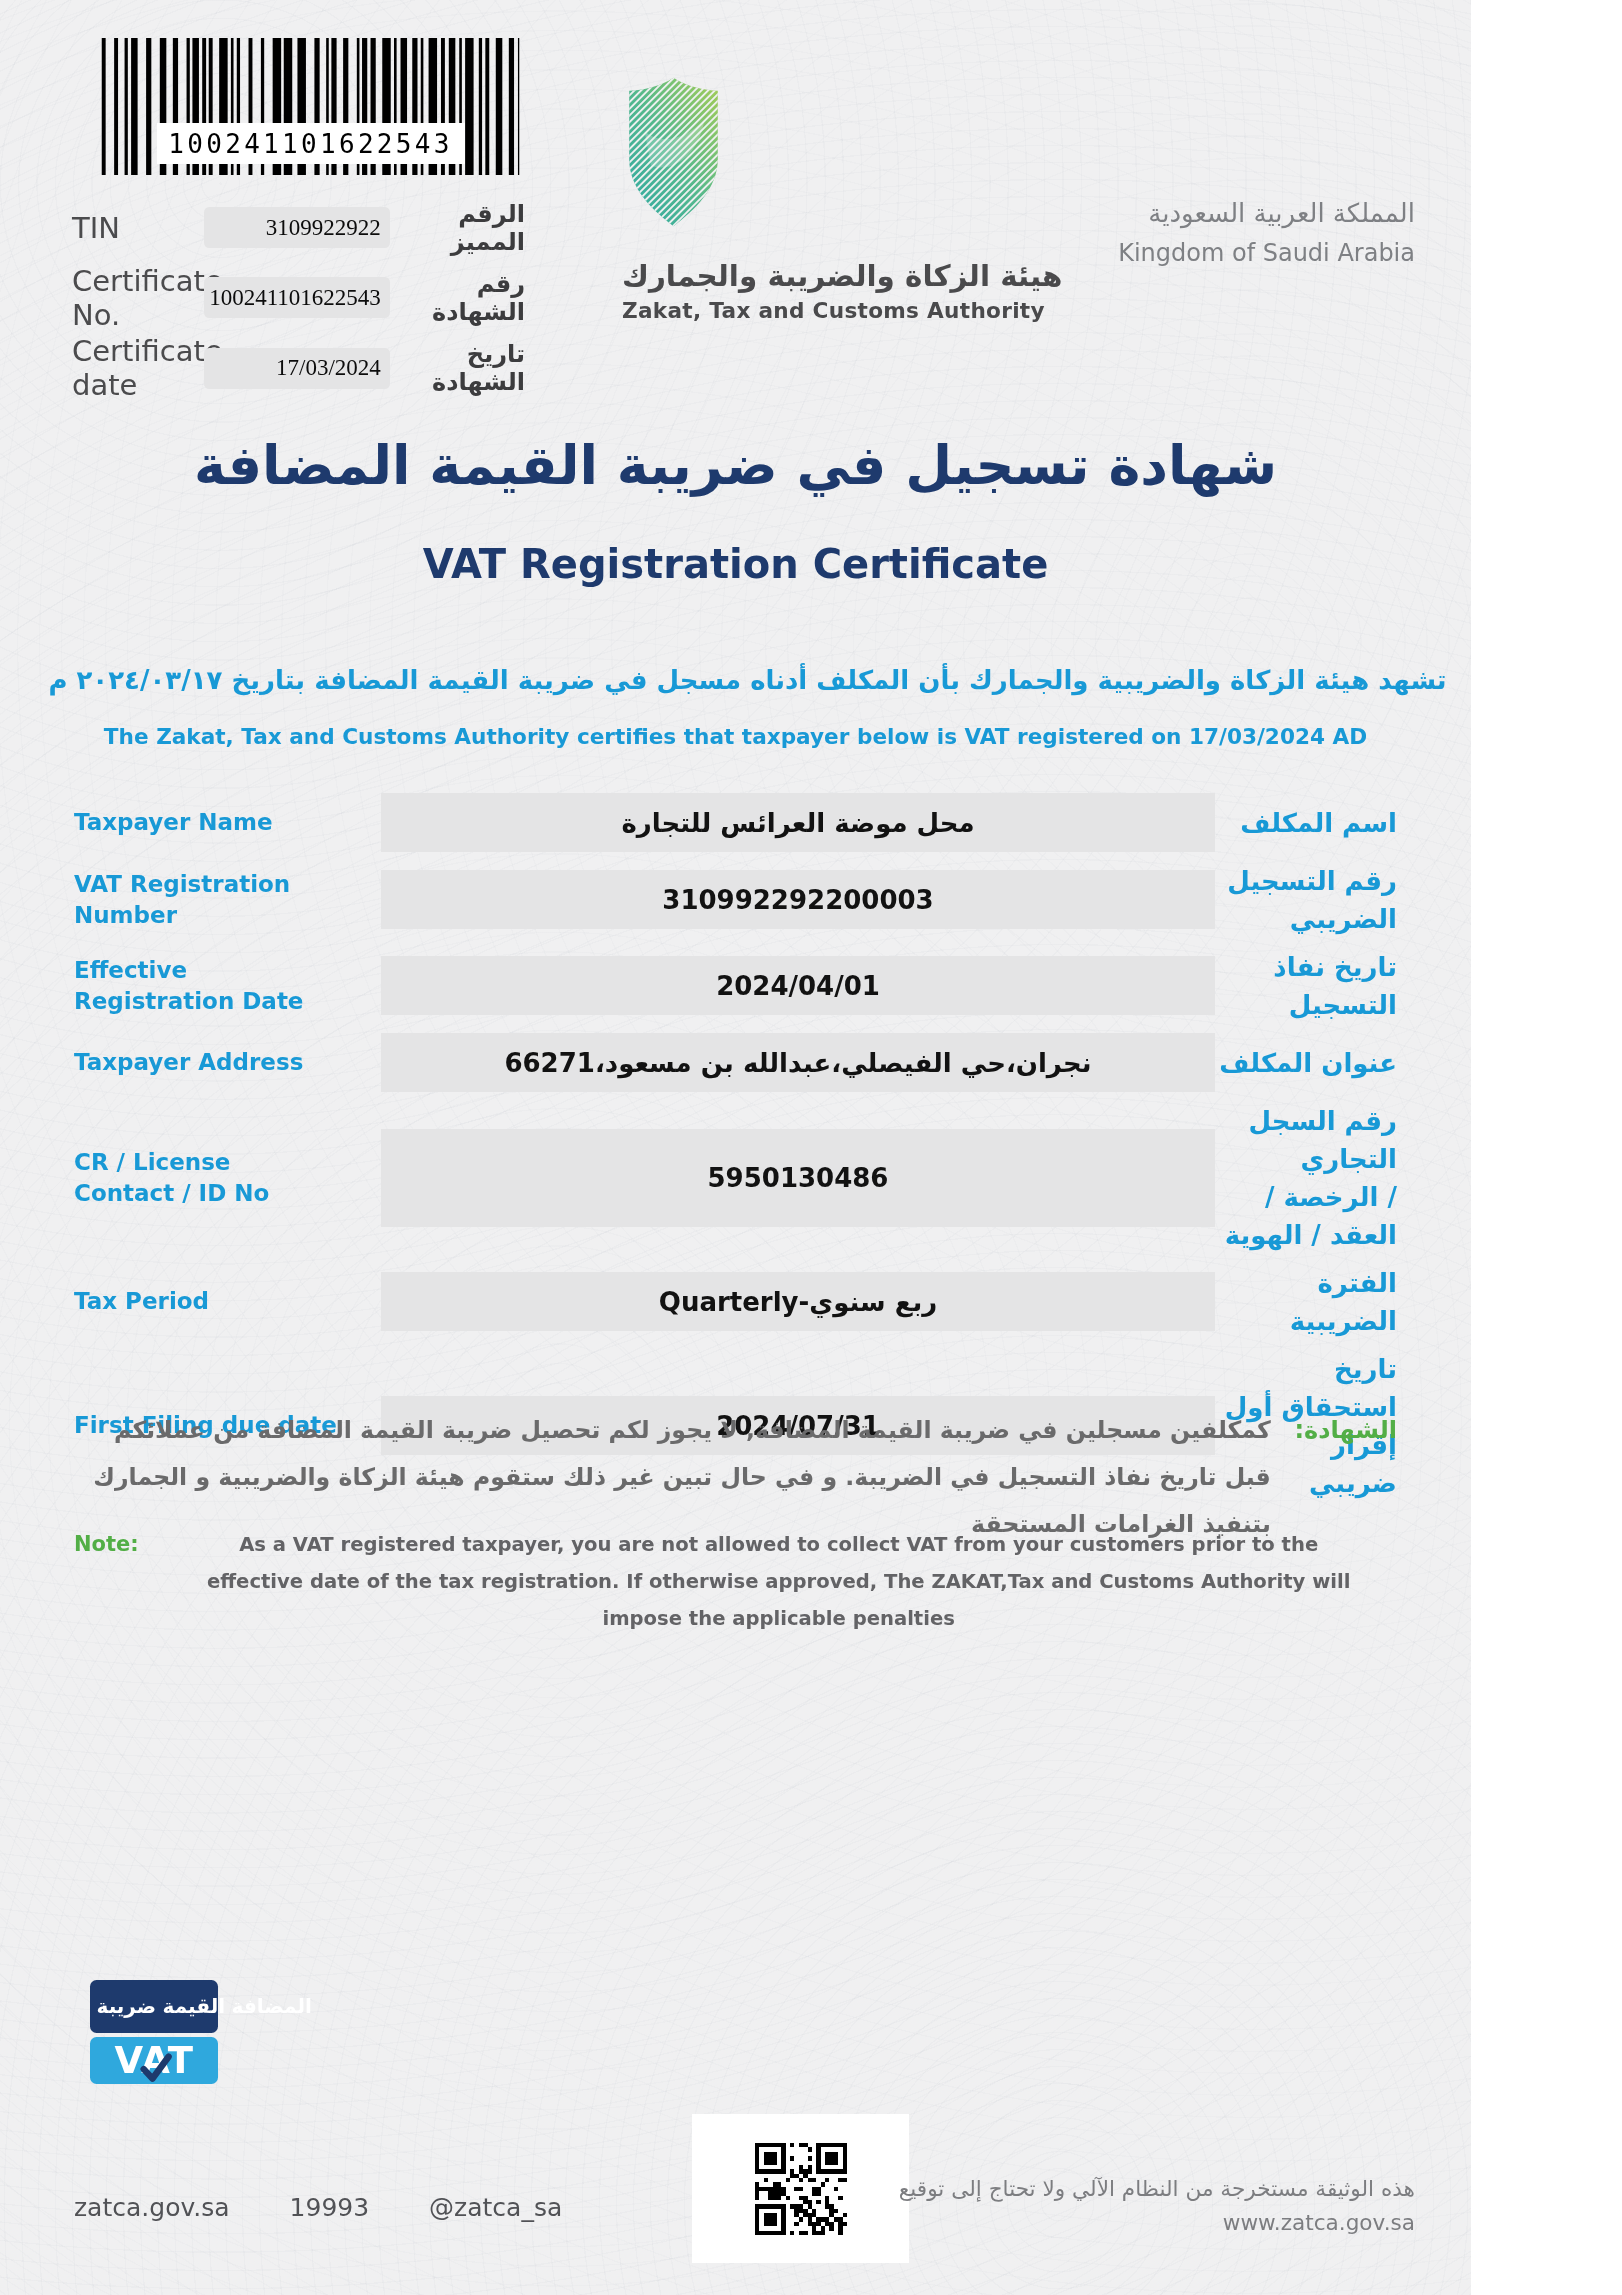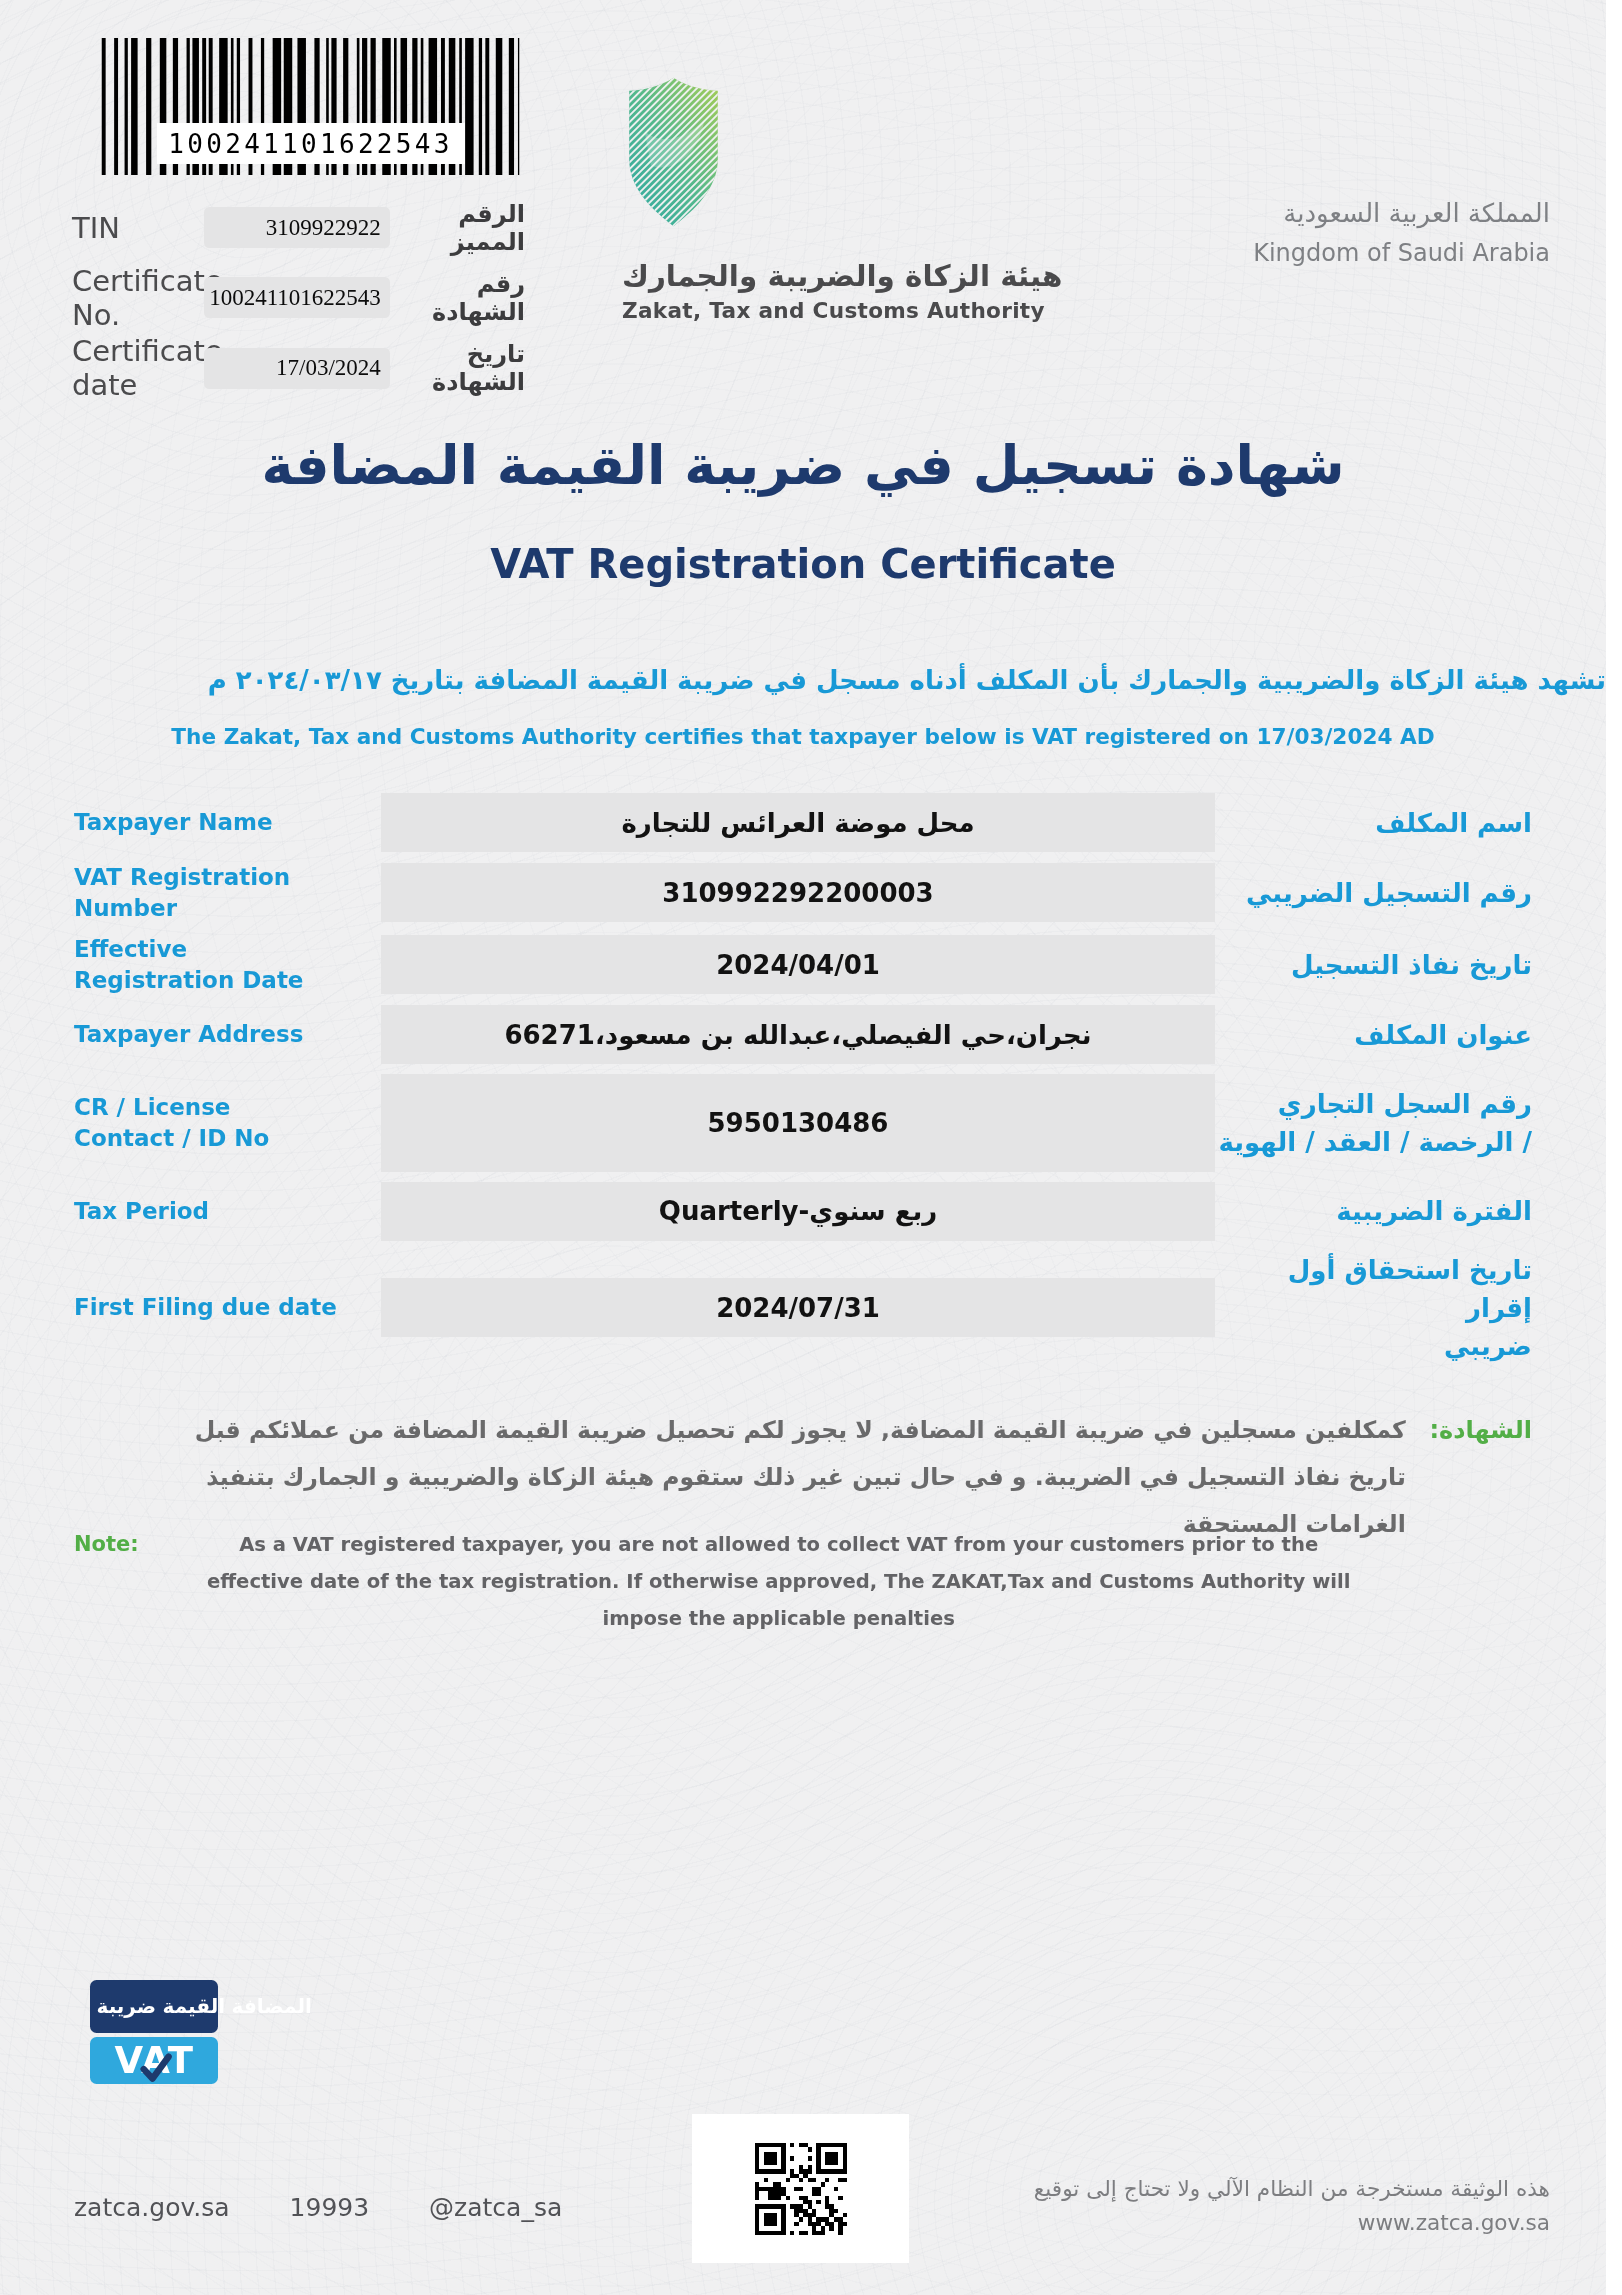--- a/index.html
+++ b/index.html
@@ -1,17 +1,17 @@
 <!DOCTYPE html>
 <html style="font-size:10.5px"><head>
 <meta charset="utf-8">
 <style>
   html,body{margin:0;padding:0;}
   .page{
-    position:relative;width:1606px;height:2295px;overflow:hidden;
+    position:relative;width:1471px;height:2295px;overflow:hidden;
     background-color:#f0f0f1;
     background-image:
       repeating-radial-gradient(circle at 15% 8%, rgba(150,160,175,0.05) 0 1.3px, transparent 1.3px 18.3px),
       repeating-radial-gradient(circle at 85% 28%, rgba(150,160,175,0.04) 0 1.3px, transparent 1.3px 22px),
       repeating-radial-gradient(circle at 38% 62%, rgba(150,160,175,0.04) 0 1.3px, transparent 1.3px 19.6px),
       repeating-radial-gradient(circle at 72% 96%, rgba(150,160,175,0.05) 0 1.3px, transparent 1.3px 17px);
     font-family:"DejaVu Sans",sans-serif;
   }
   
   .barcode{position:absolute;left:101px;top:38px;width:419px;height:137px;}
@@ -31,21 +31,21 @@
   .shield{width:103px;height:158px;}
   .authority-ar{margin-top:27.5px;font-size:29.4px;font-weight:bold;color:#4a4a4c;white-space:nowrap;}
   .authority-en{margin-top:5.2px;font-size:21.6px;font-weight:bold;color:#4a4a4c;letter-spacing:0.3px;white-space:nowrap;}
   
   .kingdom{position:absolute;right:56px;top:198px;text-align:right;color:#7e8084;}
   .kingdom-ar{font-size:26px;font-weight:500;}
   .kingdom-en{font-size:24px;margin-top:10.5px;}
   
   .title-ar{position:absolute;top:434px;left:0;width:100%;text-align:center;font-size:54px;font-weight:bold;color:#1e3a6d;}
   .title-en{position:absolute;top:541px;left:0;width:100%;text-align:center;font-size:40px;font-weight:bold;color:#1e3a6d;}
-  .cert-ar{position:absolute;top:665px;left:0;width:100%;text-align:right;font-size:26px;font-weight:bold;color:#1899d6;}
+  .cert-ar{position:absolute;top:665px;left:12px;width:100%;text-align:center;font-size:26px;font-weight:bold;color:#1899d6;}
   .cert-en{position:absolute;top:724px;left:0;width:100%;text-align:center;font-size:21.6px;font-weight:bold;color:#1899d6;}
   
   .details{position:absolute;top:793px;left:0;width:100%;}
   .t-row{display:flex;align-items:center;min-height:59px;margin-bottom:9.8px;}
   .t-row.tall{min-height:98px;}
   .t-left{width:381px;padding-left:74px;padding-right:26px;box-sizing:border-box;font-size:23px;font-weight:bold;color:#1899d6;line-height:31px;}
   .t-box{width:834px;min-height:59px;background:#e4e4e5;display:flex;align-items:center;justify-content:center;box-sizing:border-box;padding:3.9px 13px;}
   .t-row.tall .t-box{min-height:98px;}
   .t-value{font-size:26px;font-weight:bold;color:#121212;text-align:center;}
   .t-right{flex:1;padding-right:74px;box-sizing:border-box;text-align:right;font-size:26px;font-weight:bold;color:#1899d6;line-height:38px;}

